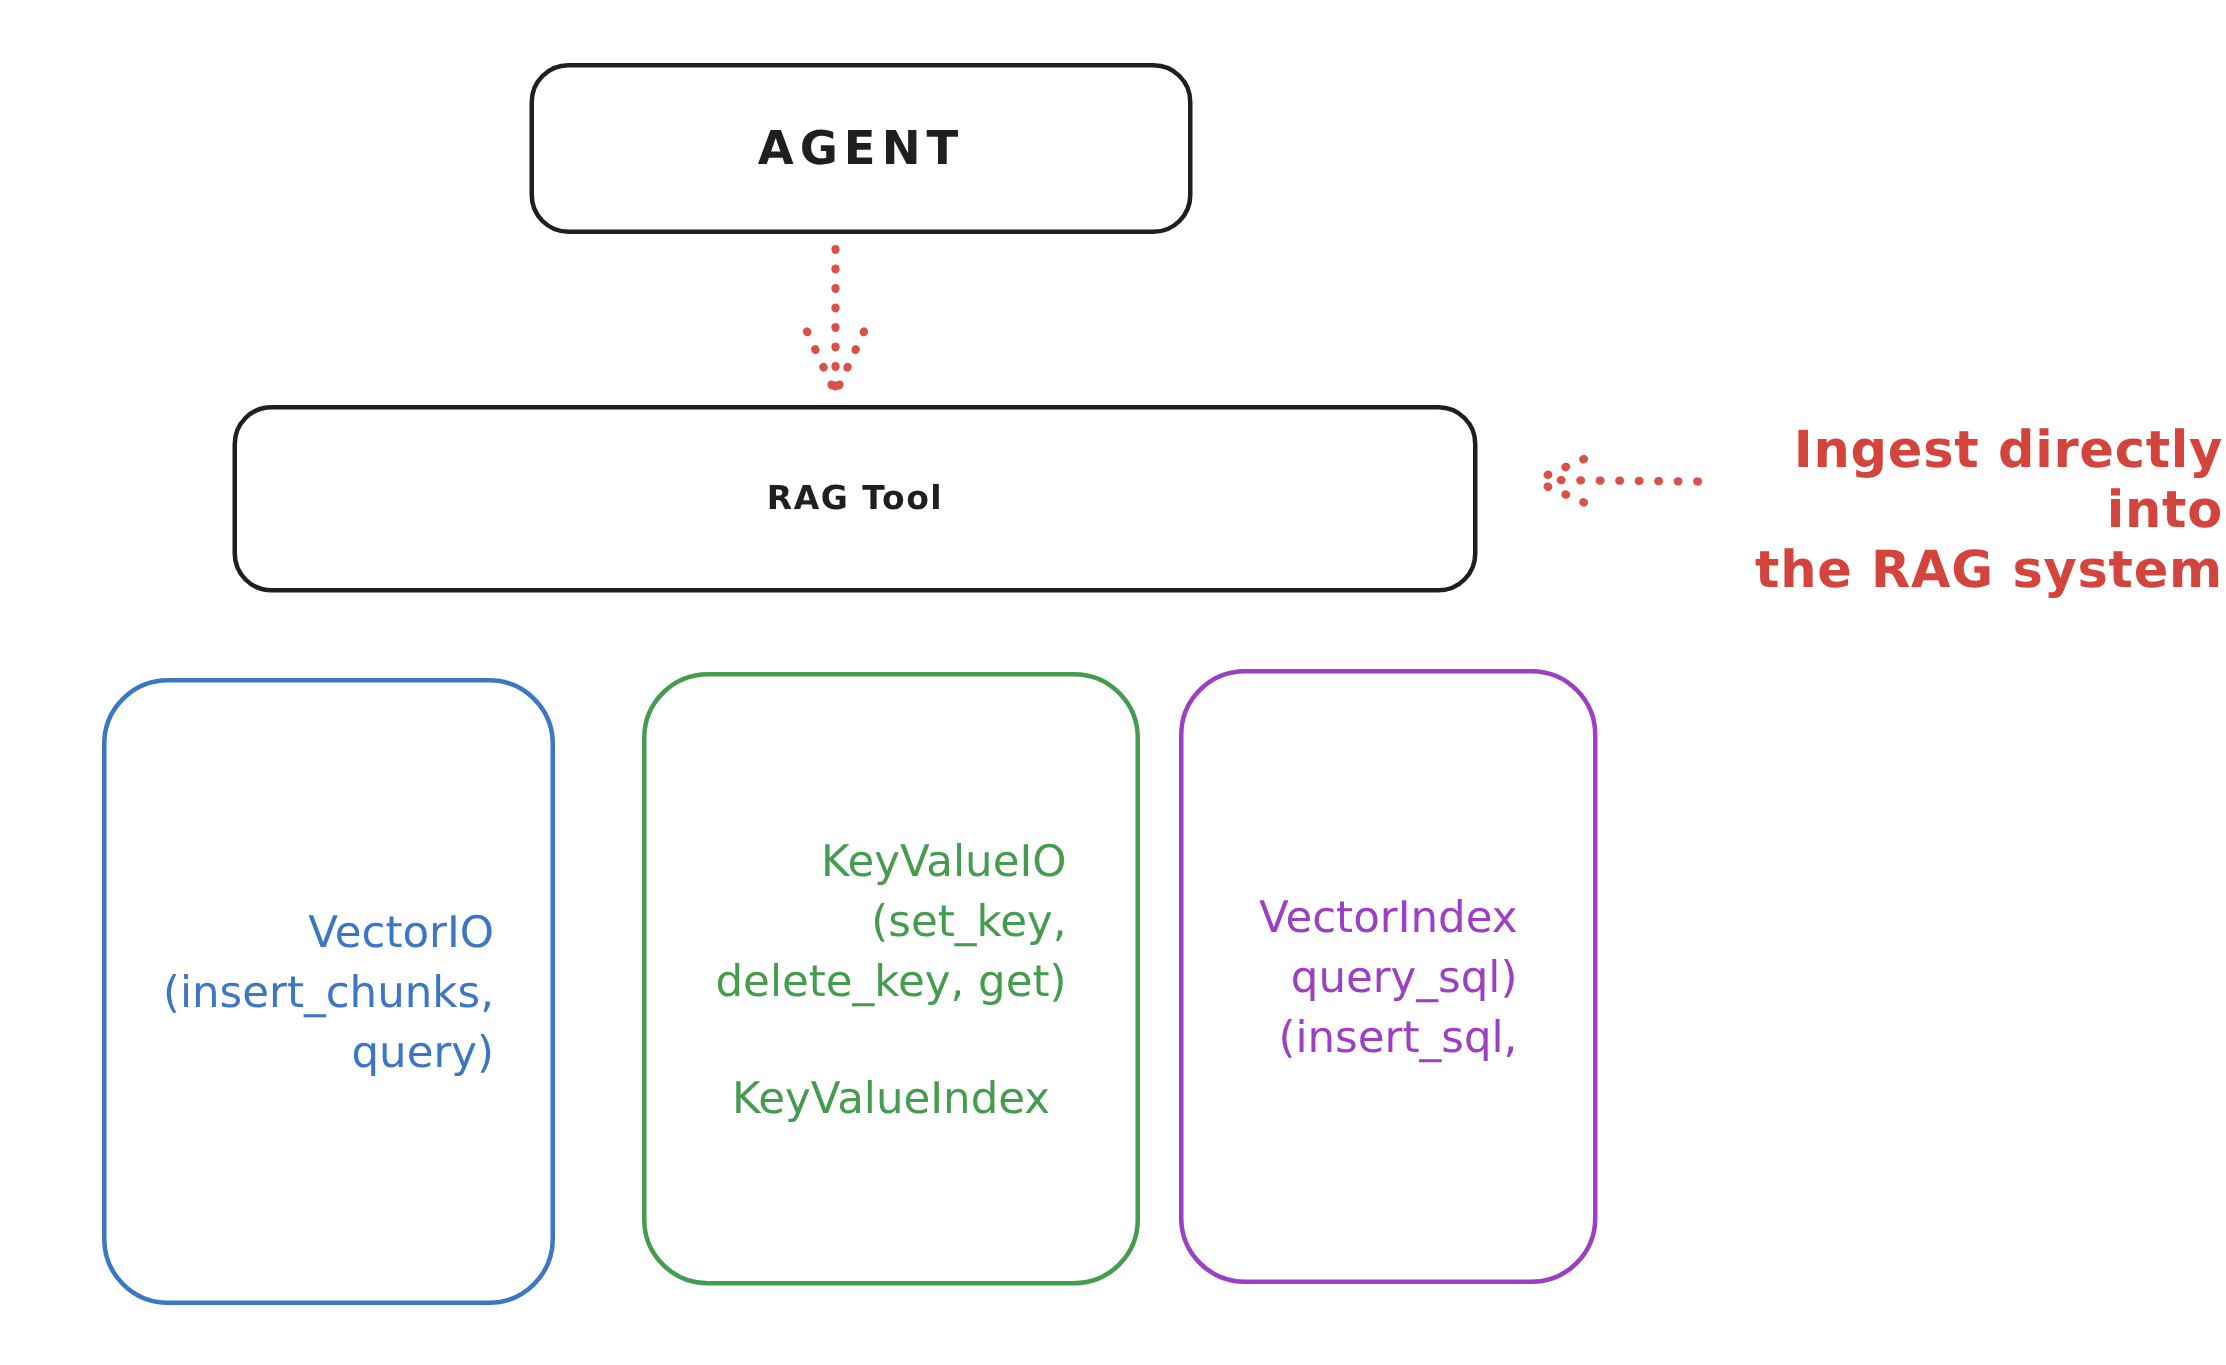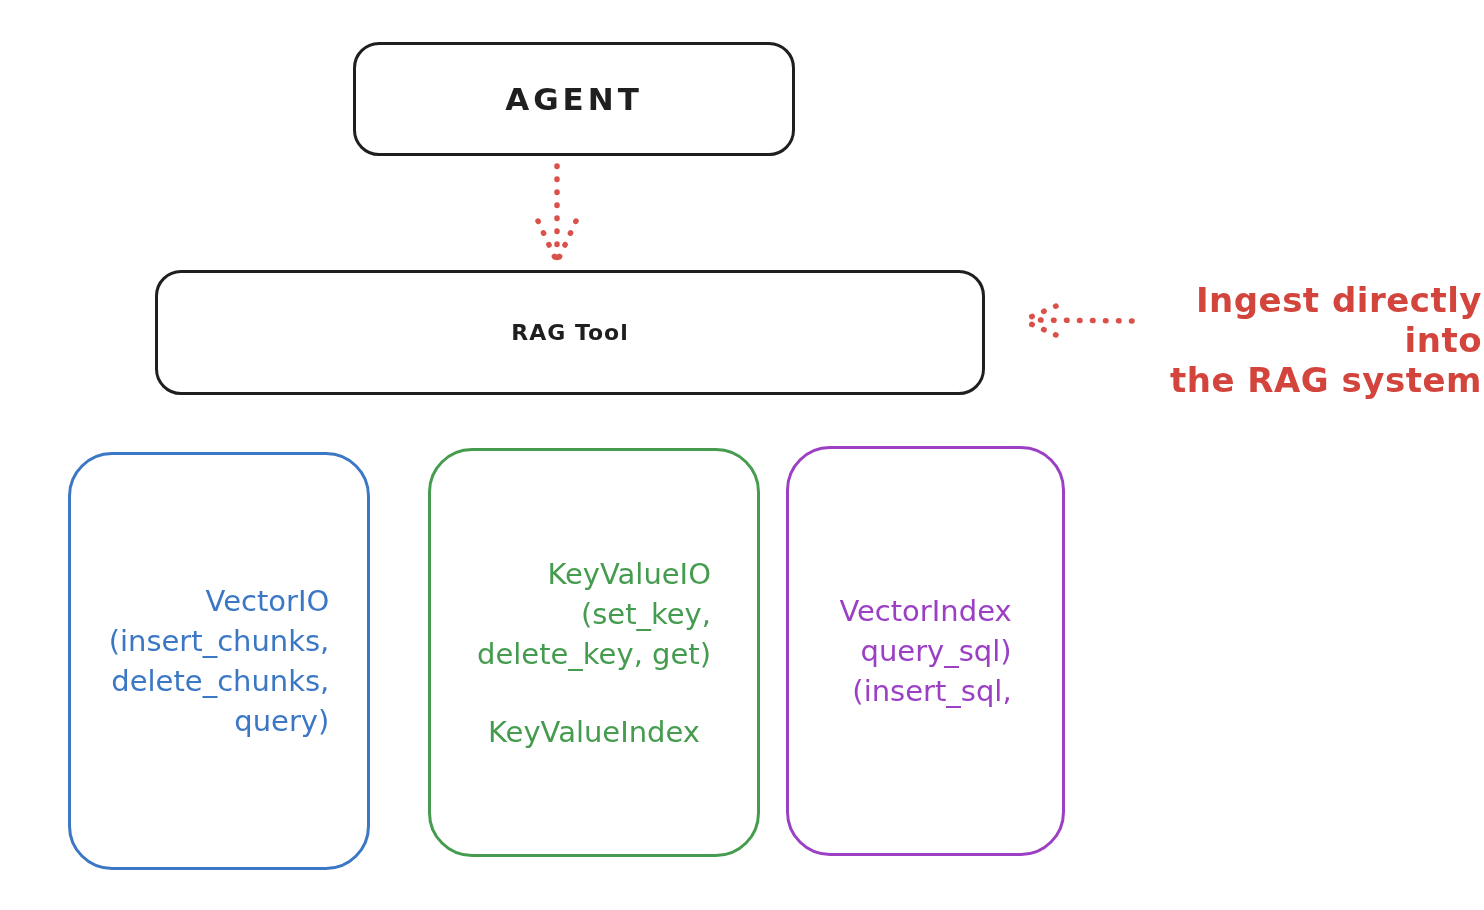--- a/index.html
+++ b/index.html
@@ -115,21 +115,20 @@
 
   <div class="annotation">
     <div>Ingest directly into</div>
     <div>the RAG system</div>
   </div>
 
   <div class="node node-store node-vector">
     <div>
       <div>VectorIO</div>
       <div>(insert_chunks,</div>
-      <div>delete_chunks,</div>
       <div>query)</div>
     </div>
   </div>
 
   <div class="node node-store node-keyvalue">
     <div>
       <div>KeyValueIO</div>
       <div>(set_key,</div>
       <div>delete_key, get)</div>
     </div>

